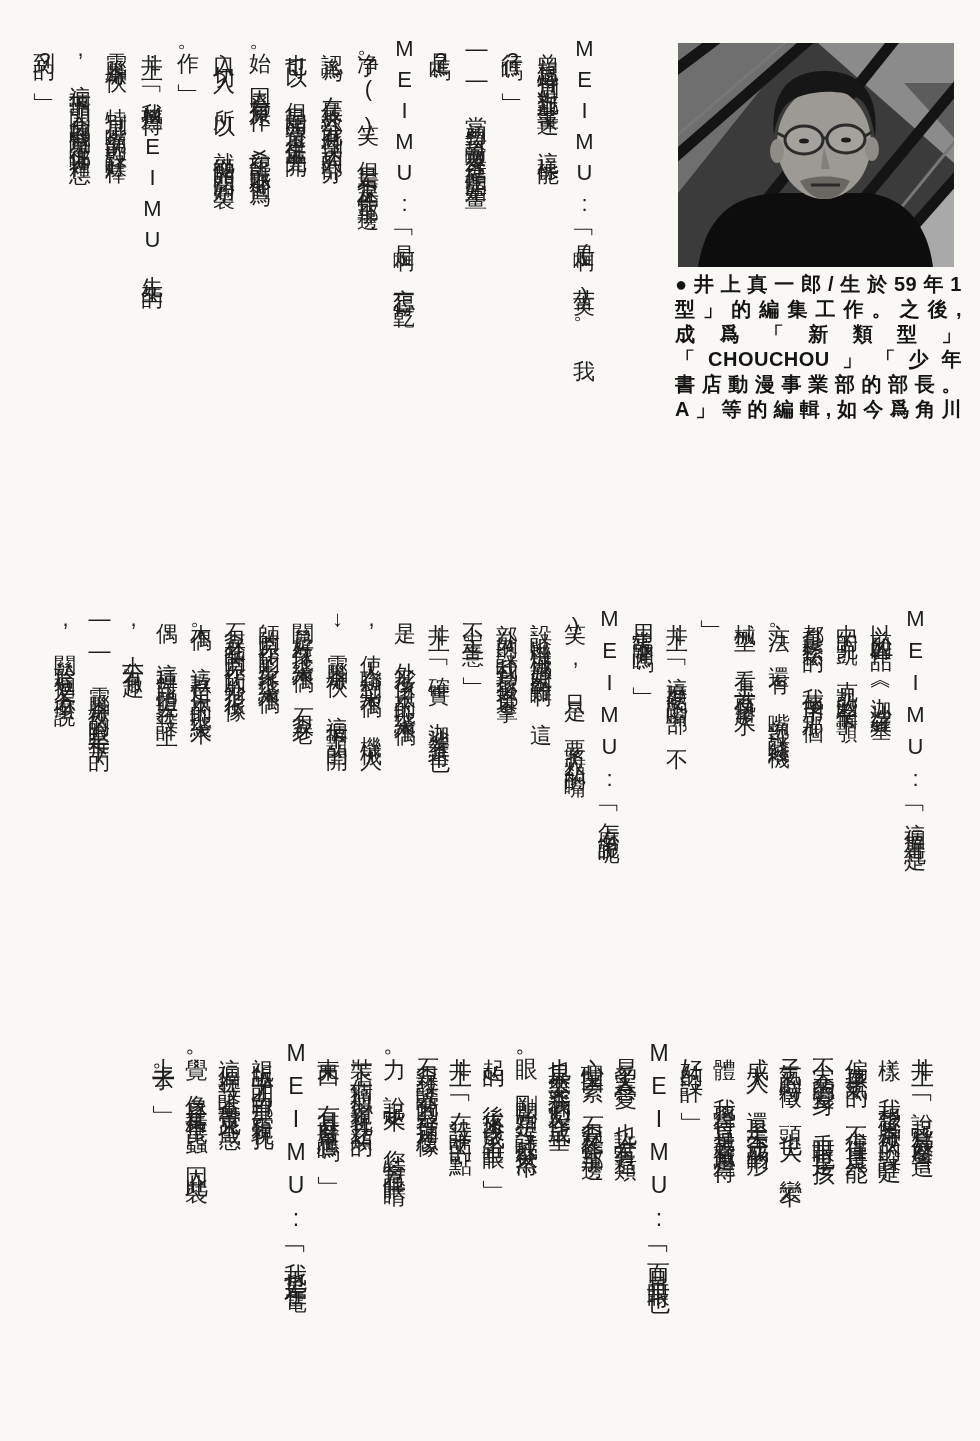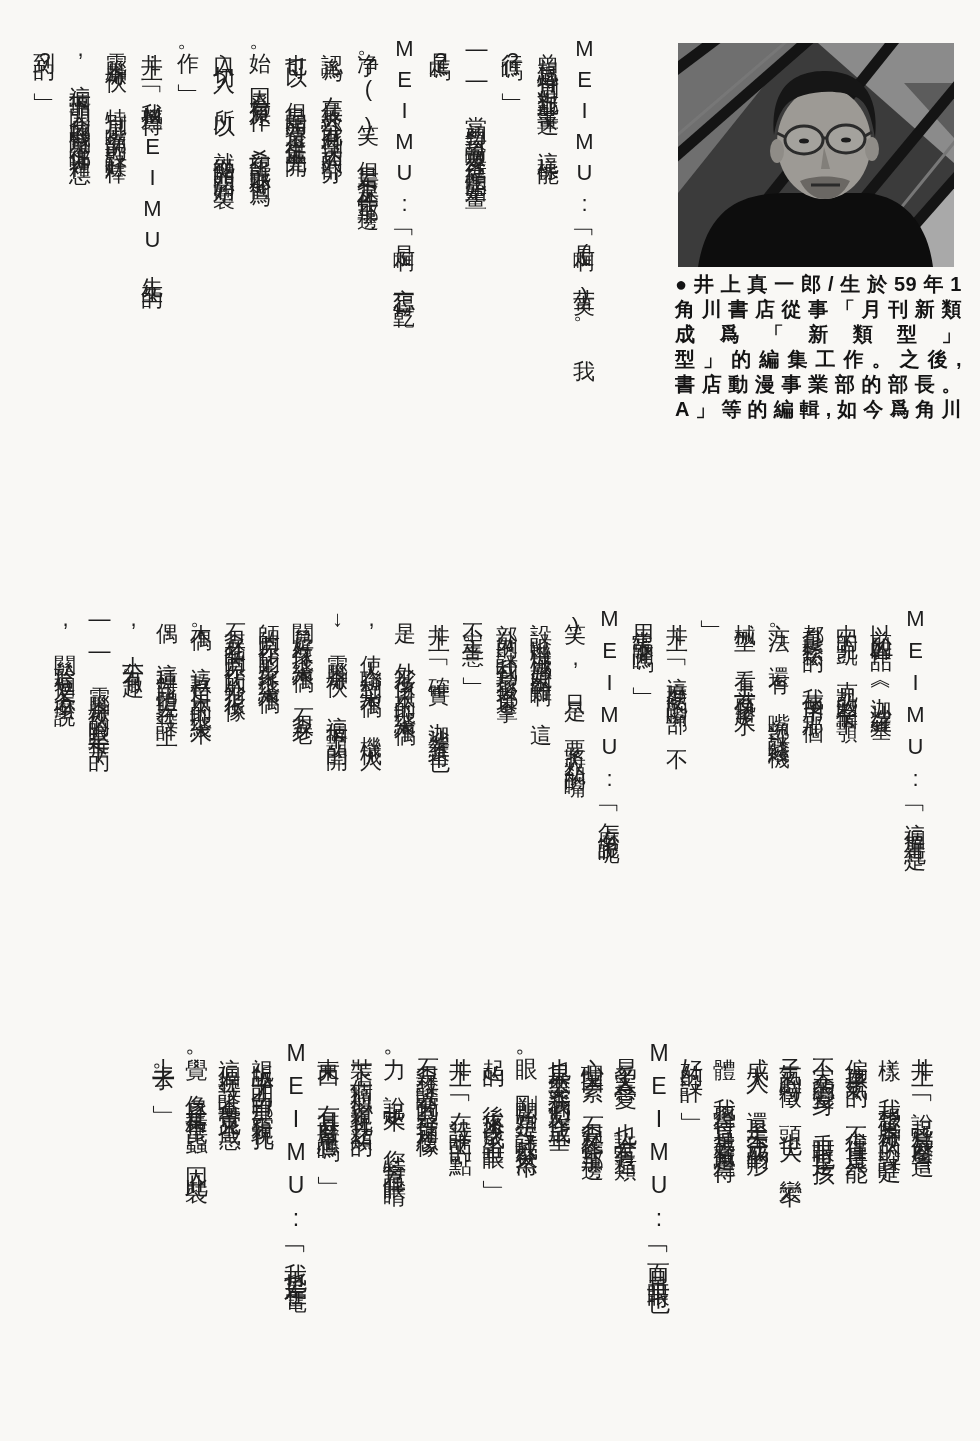--- a/index.html
+++ b/index.html
@@ -145,23 +145,23 @@
 
         <path d="M146,104 L143,126 L152,126 Z" fill="#827f7a"></path>
         <path d="M122,138 C135,132 160,132 172,138 C165,152 157,156 147,156 C137,156 128,150 122,138 Z" fill="#6a6763"></path>
         <line x1="133" y1="142" x2="162" y2="142" stroke="#2a2a2a" stroke-width="3"></line>
       </g>
     </svg>
   </div>
 
   <div class="caption">
       <div class="cap-line">●井上真一郎/生於59年1</div>
-      <div class="cap-line">角川書店從事「月刊新類</div>
+      <div class="cap-line">型」的編集工作。之後,</div>
       <div class="cap-line">成爲「新類型」</div>
-      <div class="cap-line">型」的編集工作。之後,</div>
+      <div class="cap-line">「CHOUCHOU」「少年</div>
       <div class="cap-line">書店動漫事業部的部長。</div>
       <div class="cap-line">A」等的編輯,如今爲角川</div>
     </div>
 
   <div class="vband band-middle">
       <p class="vcol">MEIMU:「這個單純是</p>
       <p class="vcol">以前的作品—《迦沙羅基》</p>
       <p class="vcol">中的克凱。克凱的整個下顎</p>
       <p class="vcol">都是鬆鬆的。我使用了那個</p>
       <p class="vcol">方法。還有,嘴部設計綫機</p>

